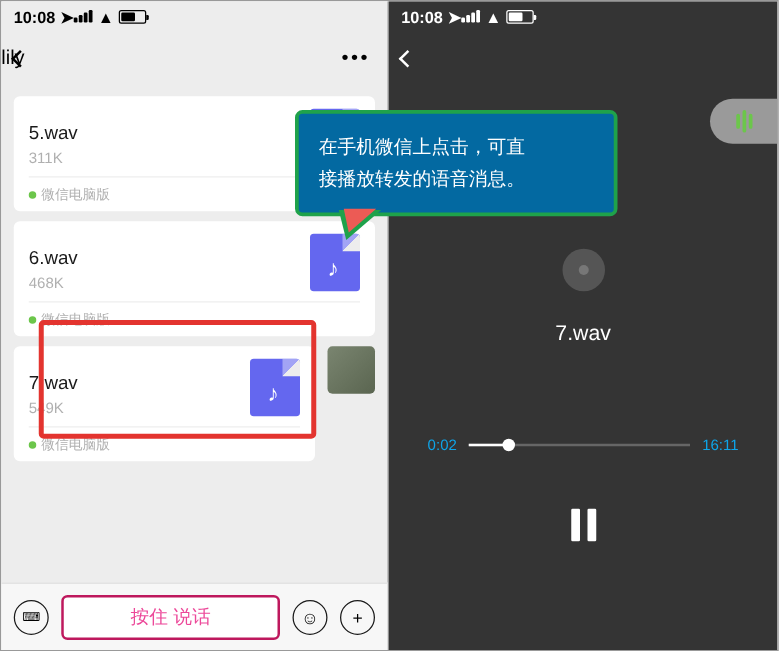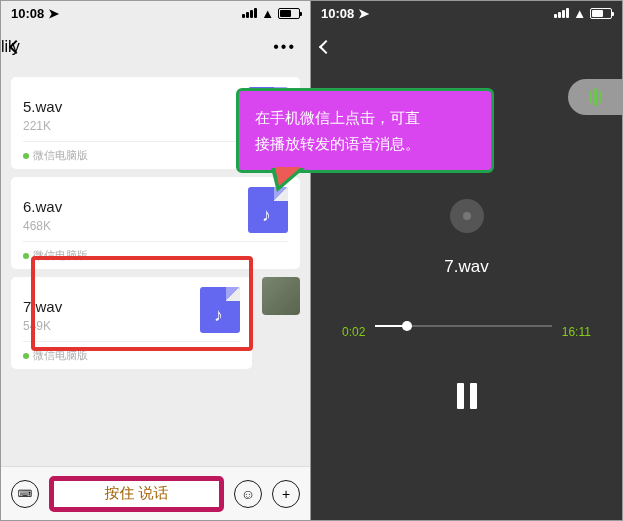--- a/index.html
+++ b/index.html
@@ -1,21 +1,21 @@
 <!DOCTYPE html>
 <html><head>
 <meta charset="utf-8">
 <style>
 *{box-sizing:border-box;margin:0;padding:0;font-family:-apple-system,"Helvetica Neue",Arial,sans-serif}
 body{background:#fff;width:623px;height:521px;overflow:hidden;border:1px solid #999}
 .split{display:flex;width:100%;height:100%}
 .pane{position:relative;height:100%}
 .left{width:311px;background:#ededed;border-right:1px solid #999;display:flex;flex-direction:column}
 .right{width:312px;background:#343434;display:flex;flex-direction:column;overflow:hidden}
-.status{height:24px;display:flex;align-items:center;justify-content:space-between;padding:0 10px;font-size:13px;font-weight:600}
+.status{height:24px;display:flex;align-items:center;justify-content:flex-start;padding:0 10px;font-size:13px;font-weight:600}
 .status.dark{color:#fff}
 .status .l,.status .r{display:flex;align-items:center;gap:4px}
 .sig{display:flex;gap:1px;align-items:flex-end}
 .sig i{width:3px;background:currentColor;border-radius:1px}
 .sig i:nth-child(1){height:4px}.sig i:nth-child(2){height:6px}.sig i:nth-child(3){height:8px}.sig i:nth-child(4){height:10px}
 .batt{width:22px;height:11px;border:1px solid currentColor;border-radius:2px;position:relative}
 .batt::after{content:"";position:absolute;right:-3px;top:3px;width:2px;height:4px;background:currentColor;border-radius:0 1px 1px 0}
 .batt i{position:absolute;left:1px;top:1px;bottom:1px;width:55%;background:currentColor;border-radius:1px}
 .nav{height:44px;display:flex;align-items:center;padding:0 10px;position:relative}
 .nav .title{position:absolute;left:0;right:0;text-align:left;font-size:16px;font-weight:500;pointer-events:none}
@@ -29,34 +29,34 @@
 .file-info .name{font-size:15px;color:#1a1a1a;margin-bottom:4px}
 .file-info .size{font-size:12px;color:#b0b0b0}
 .file-icon{width:40px;height:46px;background:#6467ef;border-radius:3px;position:relative;overflow:hidden}
 .file-icon::before{content:"";position:absolute;top:0;right:0;width:14px;height:14px;background:linear-gradient(135deg,rgba(255,255,255,0.4) 50%,#ededed 50%)}
 .note{position:absolute;bottom:10px;left:14px;width:14px;height:14px}
 .note::before{content:"♪";color:#fff;font-size:18px;position:absolute;top:-4px;left:0}
 .src{font-size:11px;color:#b0b0b0;padding-top:6px;display:flex;align-items:center;gap:4px}
 .src::before{content:"";width:6px;height:6px;border-radius:50%;background:#6cc64b}
 .avatar{width:38px;height:38px;background:linear-gradient(135deg,#7a8570,#5a6550);border-radius:4px}
 .highlight{position:absolute;border:4px solid #e3342f;border-radius:4px;pointer-events:none}
-.callout{position:absolute;background:#d946ef;border:3px solid #1fa24b;border-radius:6px;padding:14px 16px;color:#fff;font-size:15px;line-height:1.7;font-weight:500;width:258px;z-index:10}
+.callout{position:absolute;background:#0369a1;border:3px solid #1fa24b;border-radius:6px;padding:14px 16px;color:#fff;font-size:15px;line-height:1.7;font-weight:500;width:258px;z-index:10}
 .callout .tail{position:absolute;bottom:-22px;left:32px;width:0;height:0;border-left:6px solid transparent;border-right:28px solid transparent;border-top:24px solid #1fa24b}
 .callout .tail::after{content:"";position:absolute;top:-25px;left:-2px;width:0;height:0;border-left:4px solid transparent;border-right:22px solid transparent;border-top:19px solid #ec5b55}
 .inputbar{height:54px;background:#f7f7f7;border-top:1px solid #ddd;display:flex;align-items:center;padding:0 10px;gap:10px}
 .circ{width:28px;height:28px;border:1.5px solid #1a1a1a;border-radius:50%;display:flex;align-items:center;justify-content:center;font-size:14px}
-.voice-btn{flex:1;background:#fff;border-radius:5px;height:36px;display:flex;align-items:center;justify-content:center;font-size:15px;color:#a16207;border:5px solid #be185d}
+.voice-btn{flex:1;background:#fff;border-radius:5px;height:36px;display:flex;align-items:center;justify-content:center;font-size:15px;color:#ec4899;border:2px solid #be185d}
 .pill{position:absolute;top:78px;right:0;width:54px;height:36px;background:#9a9a9a;border-radius:18px 0 0 18px;display:flex;align-items:center;justify-content:center}
 .pill i{width:3px;height:12px;background:#6cc64b;margin:0 1px;border-radius:2px}
 .pill i:nth-child(2){height:18px}
 .player{flex:1;display:flex;flex-direction:column;align-items:center;color:#fff}
 .disc{width:34px;height:34px;border-radius:50%;background:#555;margin-top:130px;display:flex;align-items:center;justify-content:center}
 .disc::after{content:"";width:8px;height:8px;border-radius:50%;background:#777}
 .track-name{margin-top:24px;font-size:17px}
-.timeline{margin-top:48px;width:80%;display:flex;align-items:flex-start;gap:10px;font-size:12px;color:#84cc16}
+.timeline{margin-top:72px;width:80%;display:flex;align-items:center;gap:10px;font-size:12px;color:#0ea5e9}
 .bar{flex:1;height:2px;background:#666;position:relative}
 .bar .prog{position:absolute;left:0;top:0;height:100%;background:#fff;width:18%}
 .bar .knob{position:absolute;left:18%;top:50%;width:10px;height:10px;background:#fff;border-radius:50%;transform:translate(-50%,-50%)}
 .pause{margin-top:44px;display:flex;gap:6px}
 .pause i{width:7px;height:26px;background:#fff;border-radius:1px}
 </style>
 </head>
 <body>
 
 <div class="split">
@@ -83,21 +83,21 @@
       <span class="chev"></span>
       <span class="title">lily</span>
       <span class="dots">•••</span>
     </div>
     <div class="chat">
       <div class="msg">
         <div class="bubble">
           <div class="file">
               <div class="file-info">
                 <div class="name">5.wav</div>
-                <div class="size">221K</div>
+                <div class="size">311K</div>
               </div>
               <div class="file-icon">
                 <span class="note"></span>
               </div>
             </div>
           <div class="src">微信电脑版</div>
         </div>
       </div>
       <div class="msg">
         <div class="bubble">

